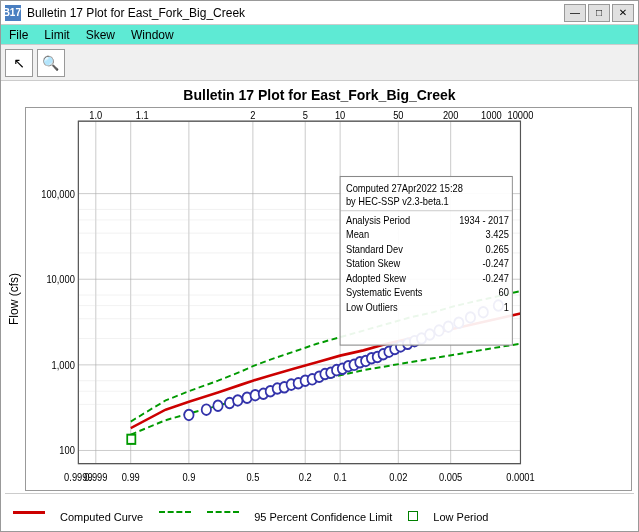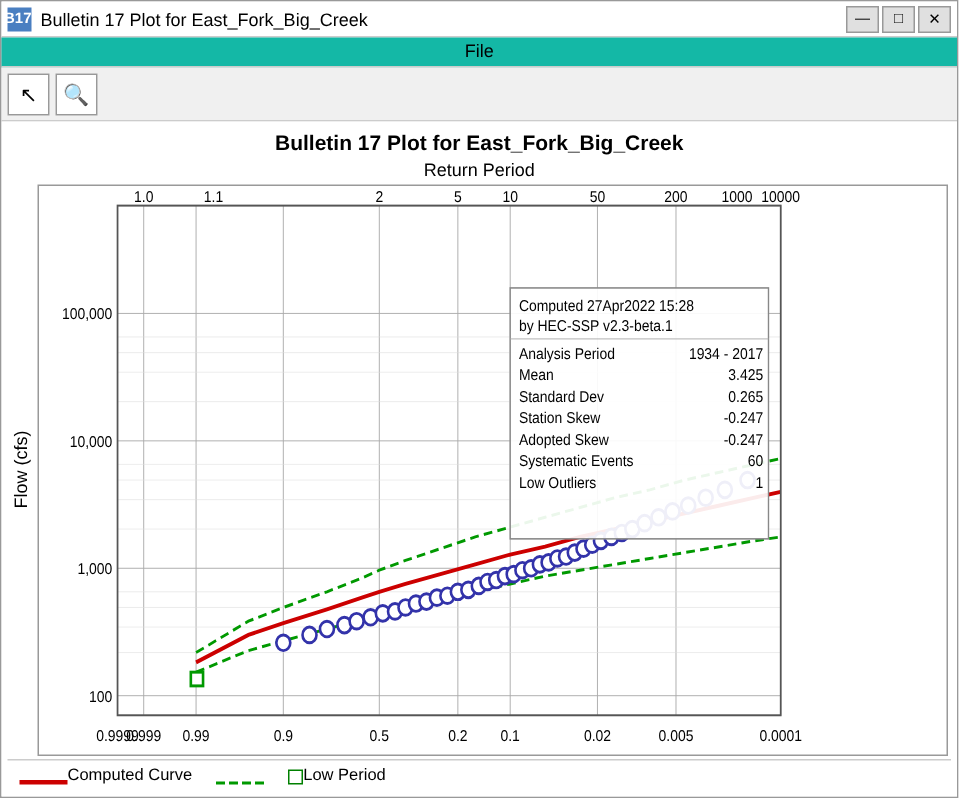--- a/index.html
+++ b/index.html
@@ -6,21 +6,21 @@
     body { font-family: Arial, sans-serif; font-size: 12px; background: #f0f0f0; width: 639px; height: 532px; overflow: hidden; }
     
     .window { width: 639px; height: 532px; background: #f0f0f0; border: 1px solid #999; display: flex; flex-direction: column; }
     
     .title-bar { background: #fff; border-bottom: 1px solid #ccc; padding: 2px 4px; display: flex; align-items: center; gap: 6px; height: 24px; }
     .title-bar-icon { width: 16px; height: 16px; background: #4a7fc1; display: flex; align-items: center; justify-content: flex-end; font-size: 10px; color: white; font-weight: bold; }
     .title-bar-text { flex: 1; font-size: 12px; font-weight: normal; }
     .title-bar-controls { display: flex; gap: 2px; }
     .title-btn { width: 22px; height: 18px; border: 1px solid #999; background: #e0e0e0; font-size: 10px; cursor: pointer; display: flex; align-items: center; justify-content: center; }
     
-    .menu-bar { background: #14b8a6; border-bottom: 1px solid #ccc; display: flex; gap: 0; height: 20px; align-items: center; flex-direction: column; }
+    .menu-bar { background: #5eead4; border-bottom: 1px solid #ccc; display: flex; gap: 0; height: 20px; align-items: center; }
     .menu-item { padding: 2px 8px; font-size: 12px; cursor: pointer; }
     
     .toolbar { background: #f0f0f0; border-bottom: 1px solid #ccc; padding: 2px 4px; display: flex; gap: 4px; height: 36px; align-items: center; }
     .tool-btn { width: 28px; height: 28px; border: 1px solid #999; background: white; cursor: pointer; display: flex; align-items: center; justify-content: center; font-size: 14px; }
     
     .content { flex: 1; background: white; display: flex; flex-direction: column; padding: 4px; }
     
     .chart-title { text-align: center; font-size: 14px; font-weight: bold; padding: 2px 0; }
     .chart-subtitle { text-align: center; font-size: 12px; padding: 1px 0; }
     
@@ -28,21 +28,21 @@
     .y-axis-label { writing-mode: vertical-rl; transform: rotate(180deg); font-size: 12px; text-align: center; padding: 4px 2px; display: flex; align-items: center; justify-content: center; }
     .chart-inner { flex: 1; display: flex; flex-direction: column; }
     
     .plot-container { flex: 1; position: relative; border: 1px solid #999; background: white; margin: 2px; }
     
     svg.plot { width: 100%; height: 100%; }
     
     .x-axis-label { text-align: center; font-size: 12px; padding: 2px 0; }
     
     .legend { display: flex; flex-wrap: wrap; gap: 4px 16px; padding: 4px 8px; border-top: 1px solid #ccc; font-size: 11px; }
-    .legend-item { display: flex; align-items: flex-end; gap: 0; }
+    .legend-item { display: flex; align-items: flex-start; gap: 15px; margin-top: 13px; }
     .legend-line { width: 32px; height: 3px; }
     .legend-dashed { width: 32px; height: 0; border-top: 2px dashed; }
     .legend-marker { width: 10px; height: 10px; border: 1.5px solid #4444aa; background: white; border-radius: 50%; }
     .legend-square { width: 10px; height: 10px; border: 1.5px solid green; background: white; }
   </style>
 </head>
 <body>
 
 <div class="window">
 
@@ -55,31 +55,30 @@
       <button class="title-btn">—</button>
       <button class="title-btn">□</button>
       <button class="title-btn">✕</button>
     </div>
   </div>
 
   <div class="menu-bar">
     <span class="menu-item">File</span>
     <span class="menu-item">Limit</span>
     <span class="menu-item">Skew</span>
-    <span class="menu-item">Period</span>
+    <span class="menu-item">Window</span>
   </div>
 
   <div class="toolbar">
     <button class="tool-btn">↖</button>
     <button class="tool-btn">🔍</button>
   </div>
 
   <div class="content">
     <div class="chart-title">Bulletin 17 Plot for East_Fork_Big_Creek</div>
-    <div class="chart-subtitle">Return Period</div>
 
     <div class="chart-area">
       <div class="y-axis-label">Flow (cfs)</div>
       <div class="chart-inner">
         <div class="plot-container">
           <svg class="plot" viewBox="0 0 520 290" preserveAspectRatio="none">
 
             <defs>
               <clipPath id="plotClip">
                 <rect x="45" y="10" width="380" height="260"></rect>
@@ -219,18 +218,22 @@
 
     <div class="legend">
       <div class="legend-item">
         <div class="legend-line" style="background:#cc0000;"></div>
         <span>Computed Curve</span>
       </div>
       <div class="legend-item">
         <div class="legend-dashed" style="border-color:#009900; border-top: 2px dashed #009900;"></div>
       </div>
       <div class="legend-item">
+        <div class="legend-dashed" style="border-color:#009900; border-top: 2px dashed #009900;"></div>
+        <span>95 Percent Confidence Limit</span>
+      </div>
+      <div class="legend-item">
         <div class="legend-square"></div>
         <span>Low Period</span>
       </div>
     </div>
   </div>
 </div>
 
 </body></html>

